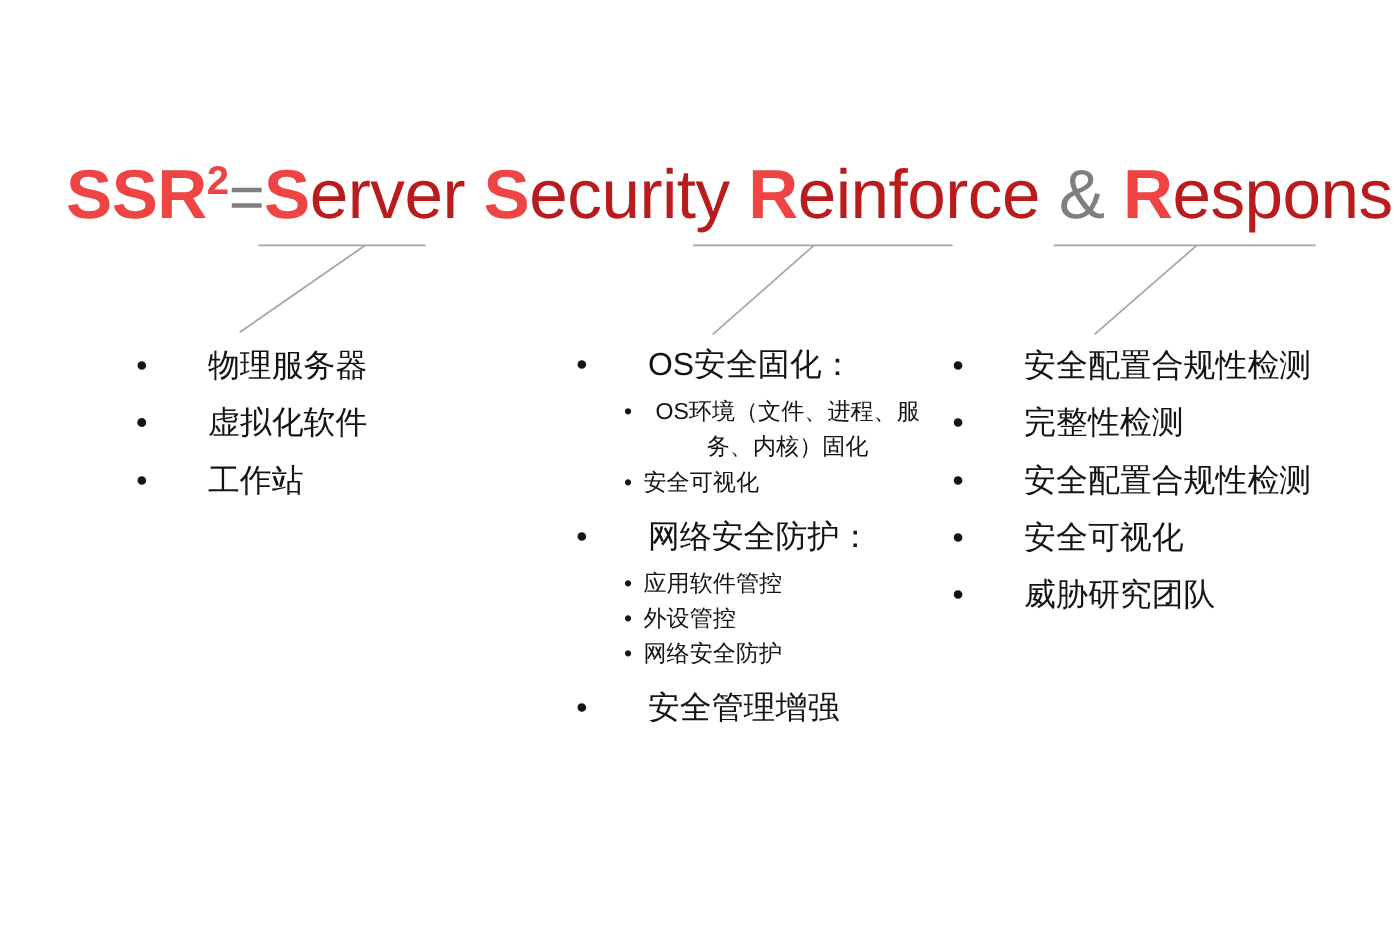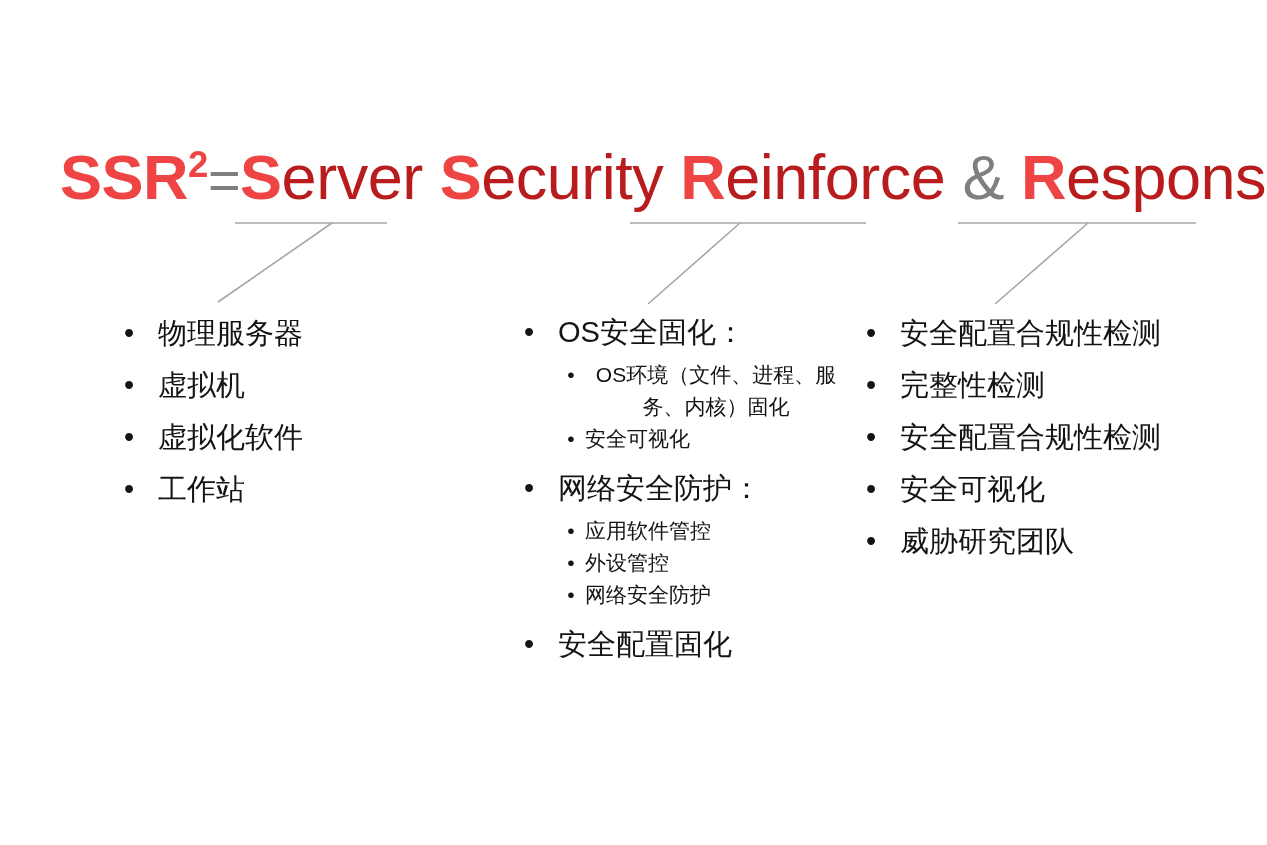--- a/index.html
+++ b/index.html
@@ -92,20 +92,21 @@
     left: 4px;
     top: 0;
     width: 14px;
     text-align: center;
     font-size: 29px;
     line-height: 52px;
     color: #141414;
   }
   ul.lvl1 > li.item-l1 > .t1 {
     display: inline-block;
+    margin-left: 31px;
   }
 
   
   #col-2 ul.lvl1 > li.item-l1 { padding-left: 38px; line-height: 50px; }
   #col-2 ul.lvl1 > li.item-l1 > .b1 { left: 2px; line-height: 50px; }
   #col-3 ul.lvl1 > li.item-l1 { padding-left: 38px; line-height: 52px; }
   #col-3 ul.lvl1 > li.item-l1 > .b1 { left: 2px; line-height: 52px; }
 
   ul.lvl2 {
     list-style: none;
@@ -149,38 +150,38 @@
       <line x1="332" y1="223" x2="218" y2="302" stroke="#A6A6A6" stroke-width="1.6"></line>
       <line x1="630" y1="223" x2="866" y2="223" stroke="#A6A6A6" stroke-width="1.6"></line>
       <line x1="740" y1="223" x2="648" y2="304" stroke="#A6A6A6" stroke-width="1.6"></line>
       <line x1="958" y1="223" x2="1196" y2="223" stroke="#A6A6A6" stroke-width="1.6"></line>
       <line x1="1088" y1="223" x2="995" y2="304" stroke="#A6A6A6" stroke-width="1.6"></line>
     </svg>
 
   <div class="column" id="col-1">
     <ul class="lvl1">
         <li class="item-l1"><span class="b1">•</span><span class="t1">物理服务器</span></li>
-        <li class="item-l1"><span class="b1">•</span><span class="t1">虚拟机</span></li>
+        <li class="item-l1"><span class="b1">•</span></li>
         <li class="item-l1"><span class="b1">•</span><span class="t1">虚拟化软件</span></li>
         <li class="item-l1"><span class="b1">•</span><span class="t1">工作站</span></li>
       </ul>
   </div>
 
   <div class="column" id="col-2">
     <ul class="lvl1">
         <li class="item-l1"><span class="b1">•</span><span class="t1">OS安全固化：</span><ul class="lvl2">
             <li class="item-l2 wide"><span class="b2">•</span><span class="t2">OS环境（文件、进程、服务、内核）固化</span></li>
             <li class="item-l2"><span class="b2">•</span><span class="t2">安全可视化</span></li>
           </ul></li>
         <li class="item-l1"><span class="b1">•</span><span class="t1">网络安全防护：</span><ul class="lvl2">
             <li class="item-l2"><span class="b2">•</span><span class="t2">应用软件管控</span></li>
             <li class="item-l2"><span class="b2">•</span><span class="t2">外设管控</span></li>
             <li class="item-l2"><span class="b2">•</span><span class="t2">网络安全防护</span></li>
           </ul></li>
-        <li class="item-l1"><span class="b1">•</span><span class="t1">安全配置固化</span></li>
+        <li class="item-l1"><span class="b1">•</span><span class="t1">安全管理增强</span></li>
       </ul>
   </div>
 
   <div class="column" id="col-3">
     <ul class="lvl1">
         <li class="item-l1"><span class="b1">•</span><span class="t1">安全配置合规性检测</span></li>
         <li class="item-l1"><span class="b1">•</span><span class="t1">完整性检测</span></li>
         <li class="item-l1"><span class="b1">•</span><span class="t1">安全配置合规性检测</span></li>
         <li class="item-l1"><span class="b1">•</span><span class="t1">安全可视化</span></li>
         <li class="item-l1"><span class="b1">•</span><span class="t1">威胁研究团队</span></li>

